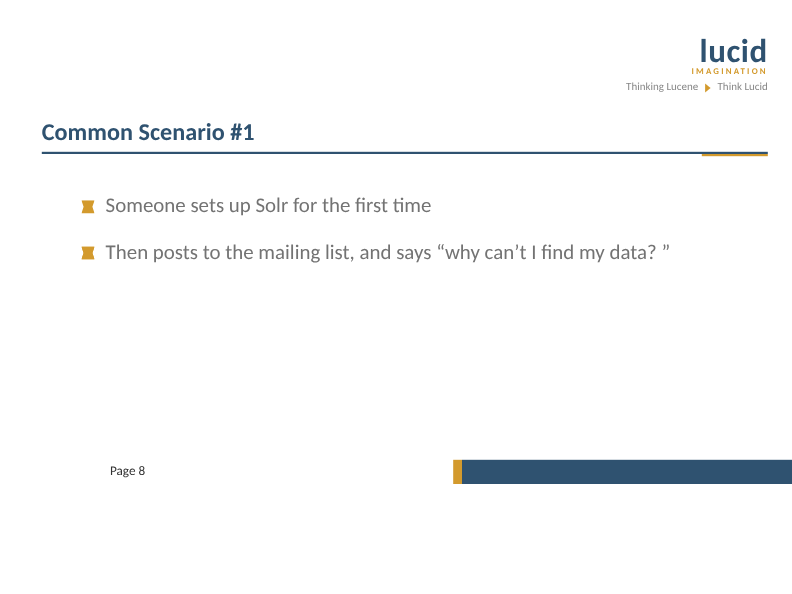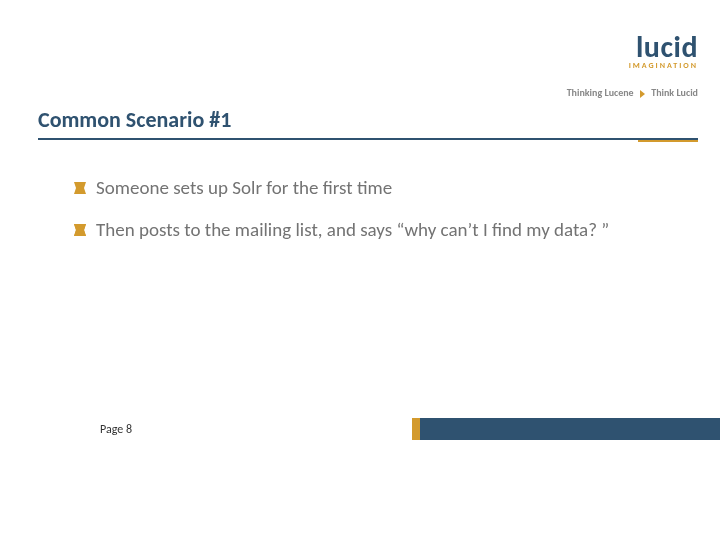--- a/index.html
+++ b/index.html
@@ -35,22 +35,21 @@
     font-size: 8px;
     letter-spacing: 2px;
     color: #d39a2d;
     font-weight: 600;
     margin-top: -2px;
     text-align: right;
   }
   .tagline {
     font-size: 10px;
     color: #888;
-    margin-top: 16px;
-    font-weight: bold;
+    margin-top: 2px;
   }
   .tagline .sep {
     display: inline-block;
     width: 0;
     height: 0;
     border-top: 4px solid transparent;
     border-bottom: 4px solid transparent;
     border-left: 5px solid #d39a2d;
     margin: 0 4px;
     vertical-align: middle;

